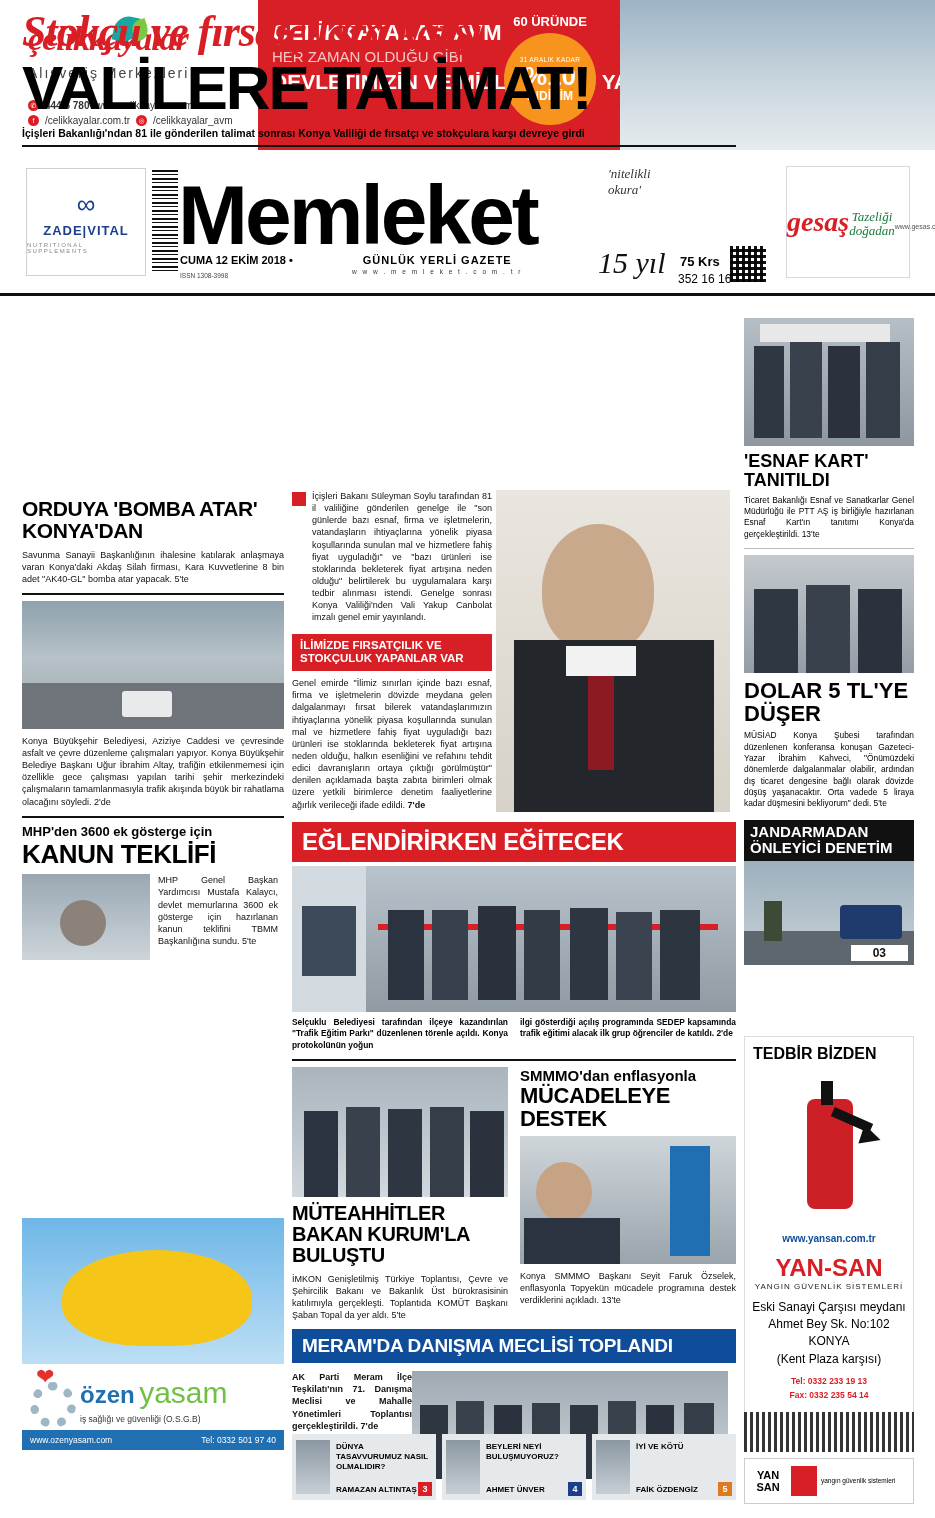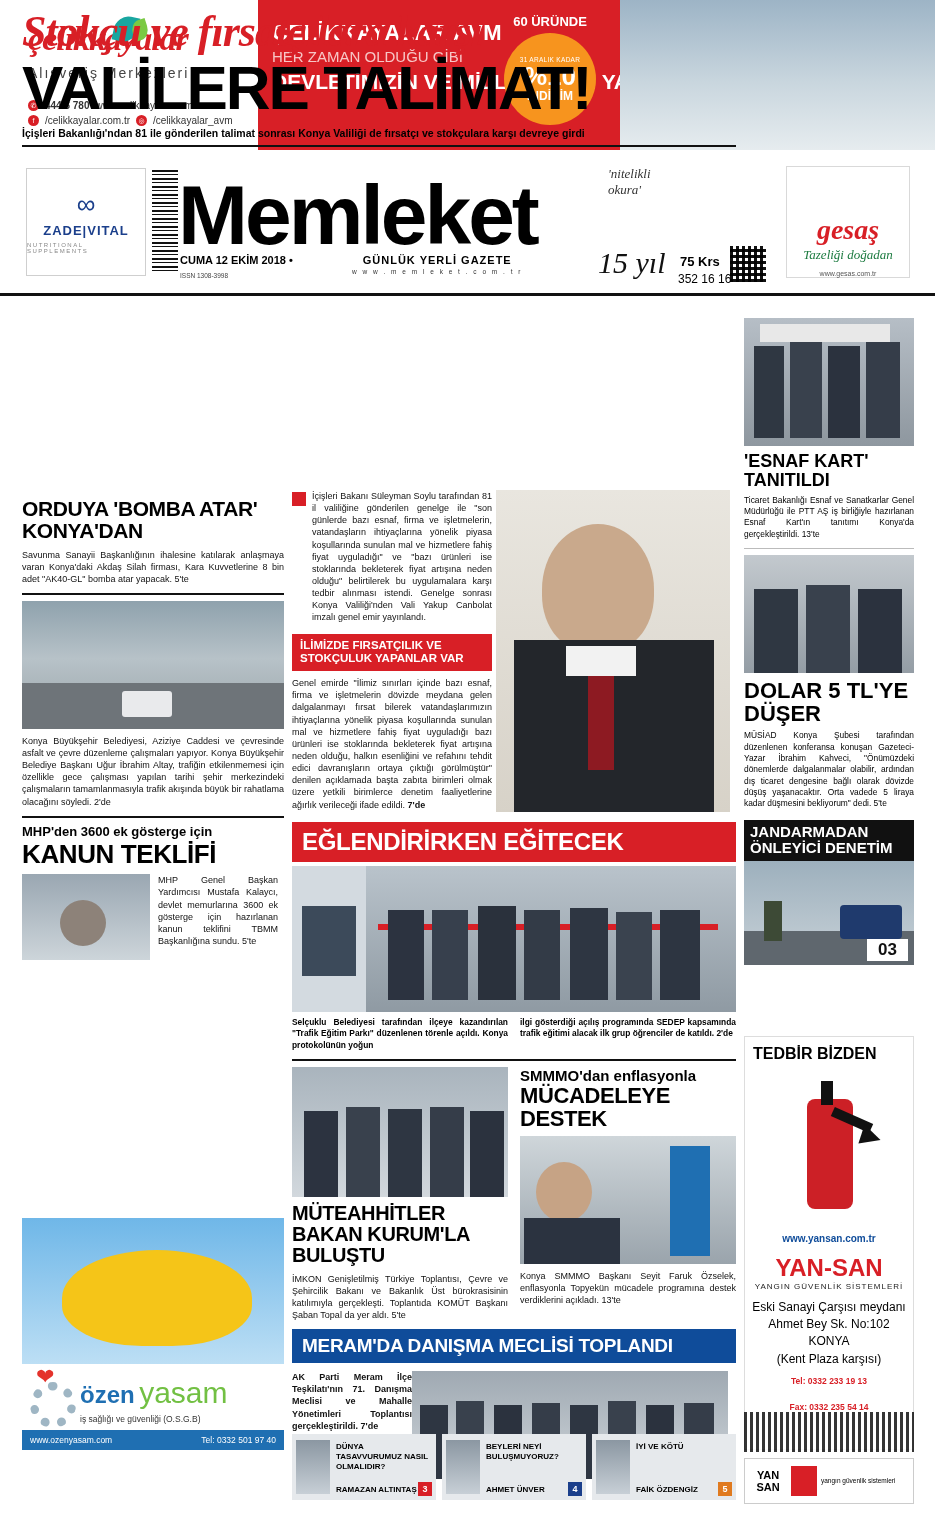--- a/index.html
+++ b/index.html
@@ -65,22 +65,22 @@
   .mh-15 { position:absolute; left:598px; top:96px; font-family:"Liberation Serif", serif;
       font-style:italic; font-size:30px; color:#111; }
   .mh-price { position:absolute; left:680px; top:104px; font-size:13px; font-weight:bold; }
   .mh-phone { position:absolute; left:678px; top:122px; font-size:12px; }
   .qr { position:absolute; left:730px; top:96px; width:36px; height:36px;
       background:
         repeating-linear-gradient(90deg,#111 0 3px,#fff 3px 6px),
         repeating-linear-gradient(0deg,#111 0 3px,#fff 3px 6px);
       background-blend-mode:multiply; }
   .mh-right { position:absolute; left:786px; top:16px; width:124px; height:112px;
-      border:1px solid #d9d9d9; background:#fff; display:flex; flex-direction:column;
-      align-items:center; justify-content:flex-end; }
+      border:1px solid #d9d9d9; background:#fff; display:flex; flex-direction:row;
+      align-items:center; justify-content:space-between; }
   .mh-right .gesas { font-family:"Liberation Serif", serif; font-weight:bold; font-style:italic;
       font-size:28px; color:#d81f26; line-height:1; }
   .mh-right .taz { font-family:"Liberation Serif", serif; font-style:italic; font-size:13px;
       color:#1b7a3f; margin-top:4px; text-align:center; line-height:1.1; }
   .mh-right .url { font-size:7px; color:#555; margin-top:8px; }
 
   .lead-headline { position:absolute; left:22px; top:10px; width:714px; }
   .lead-k { font-family:"Liberation Serif", serif; font-style:italic; font-weight:bold;
       font-size:44px; color:#d81f26; line-height:1; letter-spacing:-1px; }
   .lead-big { font-weight:bold; font-size:62px; letter-spacing:-2px; line-height:1.02; margin-top:2px; }
@@ -150,21 +150,21 @@
       background:linear-gradient(180deg,#8b97a2,#c7cfd6); }
 
   .footer-yansan { position:absolute; left:744px; top:1458px; width:170px; height:46px;
       border:1px solid #ccc; display:flex; align-items:center; }
   .footer-qr { position:absolute; left:744px; top:1412px; width:170px; height:40px;
       background:repeating-linear-gradient(90deg,#111 0 3px,#fff 3px 6px); opacity:.85; }
 
   .small-caption { font-size:8.4px; line-height:1.35; text-align:justify; }
   .pnum { font-weight:bold; }
   .badge-03 { position:absolute; right:6px; bottom:4px; background:#fff; color:#111;
-      font-weight:bold; font-size:17px; padding:1px 11px; }
+      font-weight:bold; font-size:12px; padding:1px 22px; }
 </style>
 </head>
 <body>
 
 <div class="page">
 
   <div class="topad">
     <div class="white-left"></div>
     <div class="logo-box">
       <div class="leaf"></div>
@@ -392,21 +392,21 @@
       <div class="cone"></div>
     </div>
     <div class="url">www.yansan.com.tr</div>
     <div class="ybrand">
       <div class="yy">YAN-SAN</div>
       <div class="ys">YANGIN GÜVENLİK SİSTEMLERİ</div>
     </div>
     <div class="addr">Eski Sanayi Çarşısı meydanı Ahmet Bey Sk. No:102 KONYA</div>
     <div class="addr" style="margin-top:2px;">(Kent Plaza karşısı)</div>
     <div class="tel">Tel: 0332 233 19 13</div>
-    <div class="tel" style="margin-top:14px;">Fax: 0332 235 54 14</div>
+    <div class="tel" style="margin-top:2px;">Fax: 0332 235 54 14</div>
   </div>
 
   <div class="footer-boxes">
     <div class="fb">
       <div class="av"></div>
       <div class="txt">DÜNYA TASAVVURUMUZ NASIL OLMALIDIR?</div>
       <div class="name">RAMAZAN ALTINTAŞ</div>
       <div class="num" style="background:#d81f26;">3</div>
     </div>
     <div class="fb">

